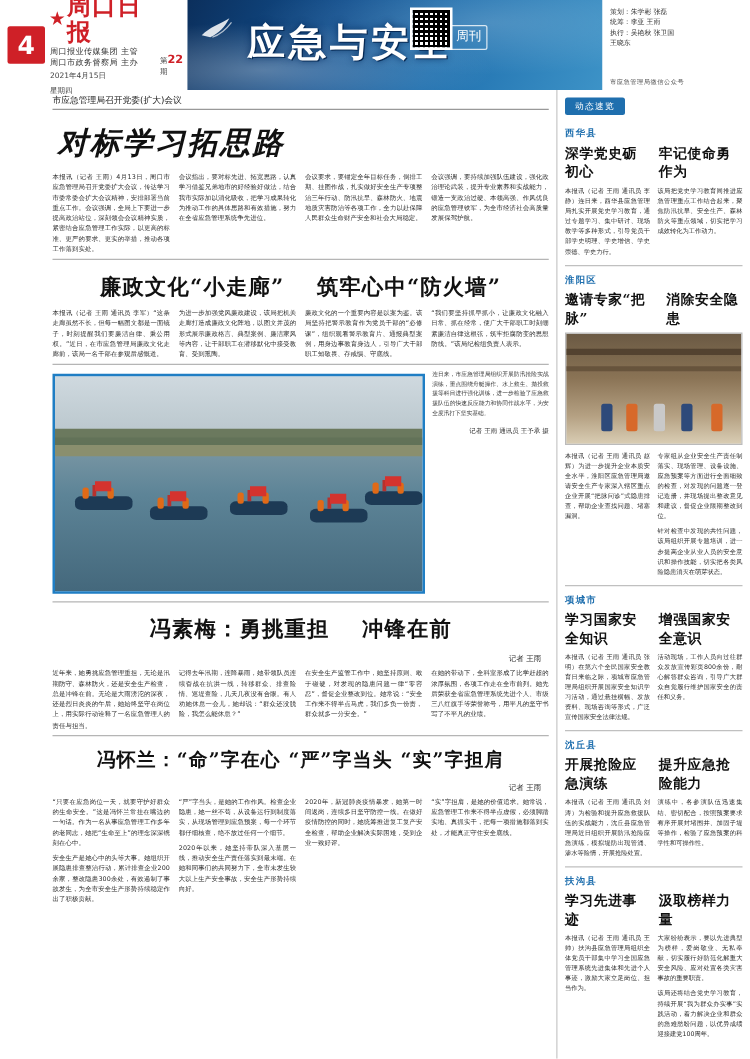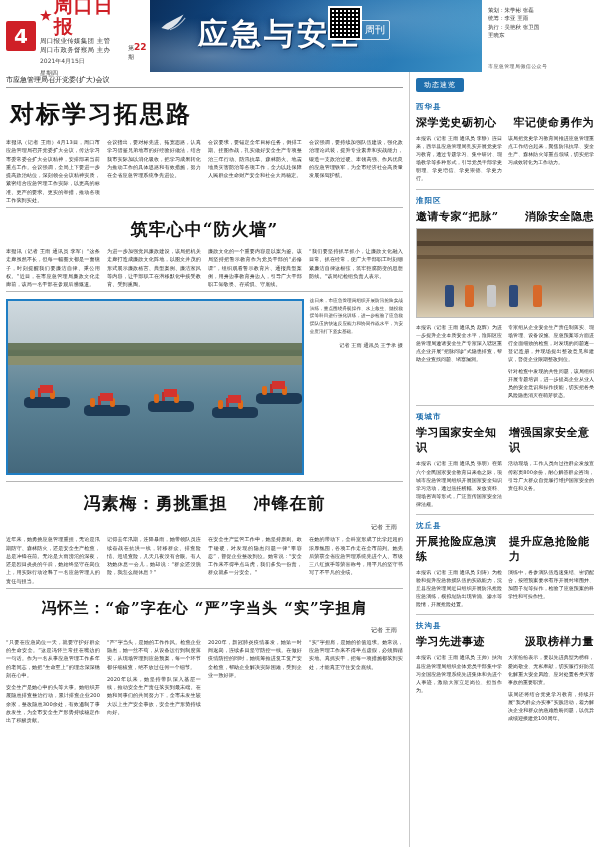--- a/index.html
+++ b/index.html
@@ -69,28 +69,28 @@
   .mh-credits{font-size:5.5px;color:#333;line-height:1.5;}
   .mh-logo{
     position:absolute;left:6px;bottom:3px;font-size:5px;color:#555;letter-spacing:.4px;
   }
   .mh-bird{
     position:absolute;left:-36px;top:6px;width:34px;height:34px;opacity:.95;
   }
 
   
   .body{display:flex;height:775px;box-sizing:border-box;padding:0 6px 0 6px;}
-  .col-left{width:404px;box-sizing:border-box;padding-right:6px;border-right:1px solid #c9c9c9;}
+  .col-left{width:404px;box-sizing:border-box;padding-right:6px;border-right:1px solid #c9c9c9;margin-left:36px;}
   .col-right{width:184px;box-sizing:border-box;padding-left:6px;}
 
   .kicker{font-size:7px;color:#222;padding:3px 0 2px 0;border-bottom:1px solid #999;margin-bottom:4px;}
   .headline-big{
     font-family:"DejaVu Serif","Liberation Serif",serif;
     font-size:24px;font-weight:bold;letter-spacing:2px;color:#111;
-    display:flex;justify-content:space-between;padding:6px 4px 8px 4px;
+    display:flex;justify-content:space-between;padding:6px 4px 8px 4px;font-style:italic;
   }
   .headline-mid{
     font-family:"DejaVu Serif","Liberation Serif",serif;
     font-size:17px;font-weight:bold;letter-spacing:1px;color:#111;
     display:flex;justify-content:center;gap:26px;padding:5px 0 6px 0;
   }
   .rule{border-top:1px solid #b5b5b5;margin:3px 0 5px 0;}
 
   .cols3{display:flex;gap:7px;}
   .txtcol{flex:1;}
@@ -208,20 +208,21 @@
             <div class="para">会议要求，要锚定全年目标任务，倒排工期、挂图作战，扎实做好安全生产专项整治三年行动、防汛抗旱、森林防火、地震地质灾害防治等各项工作，全力以赴保障人民群众生命财产安全和社会大局稳定。</div>
           </div>
         <div class="txtcol">
             <div class="para">会议强调，要持续加强队伍建设，强化政治理论武装，提升专业素养和实战能力，锻造一支政治过硬、本领高强、作风优良的应急管理铁军，为全市经济社会高质量发展保驾护航。</div>
           </div>
       </div>
 
       <div class="rule"></div>
 
       <div class="headline-mid">
+        <span>廉政文化“小走廊”</span>
         <span>筑牢心中“防火墙”</span>
       </div>
 
       <div class="cols3">
         <div class="txtcol">
             <div class="para">本报讯（记者 王雨 通讯员 李军）“这条走廊虽然不长，但每一幅图文都是一面镜子，时刻提醒我们要廉洁自律、秉公用权。”近日，在市应急管理局廉政文化走廊前，该局一名干部在参观后感慨道。</div>
           </div>
         <div class="txtcol">
             <div class="para">为进一步加强党风廉政建设，该局把机关走廊打造成廉政文化阵地，以图文并茂的形式展示廉政格言、典型案例、廉洁家风等内容，让干部职工在潜移默化中接受教育、受到熏陶。</div>
           </div>

